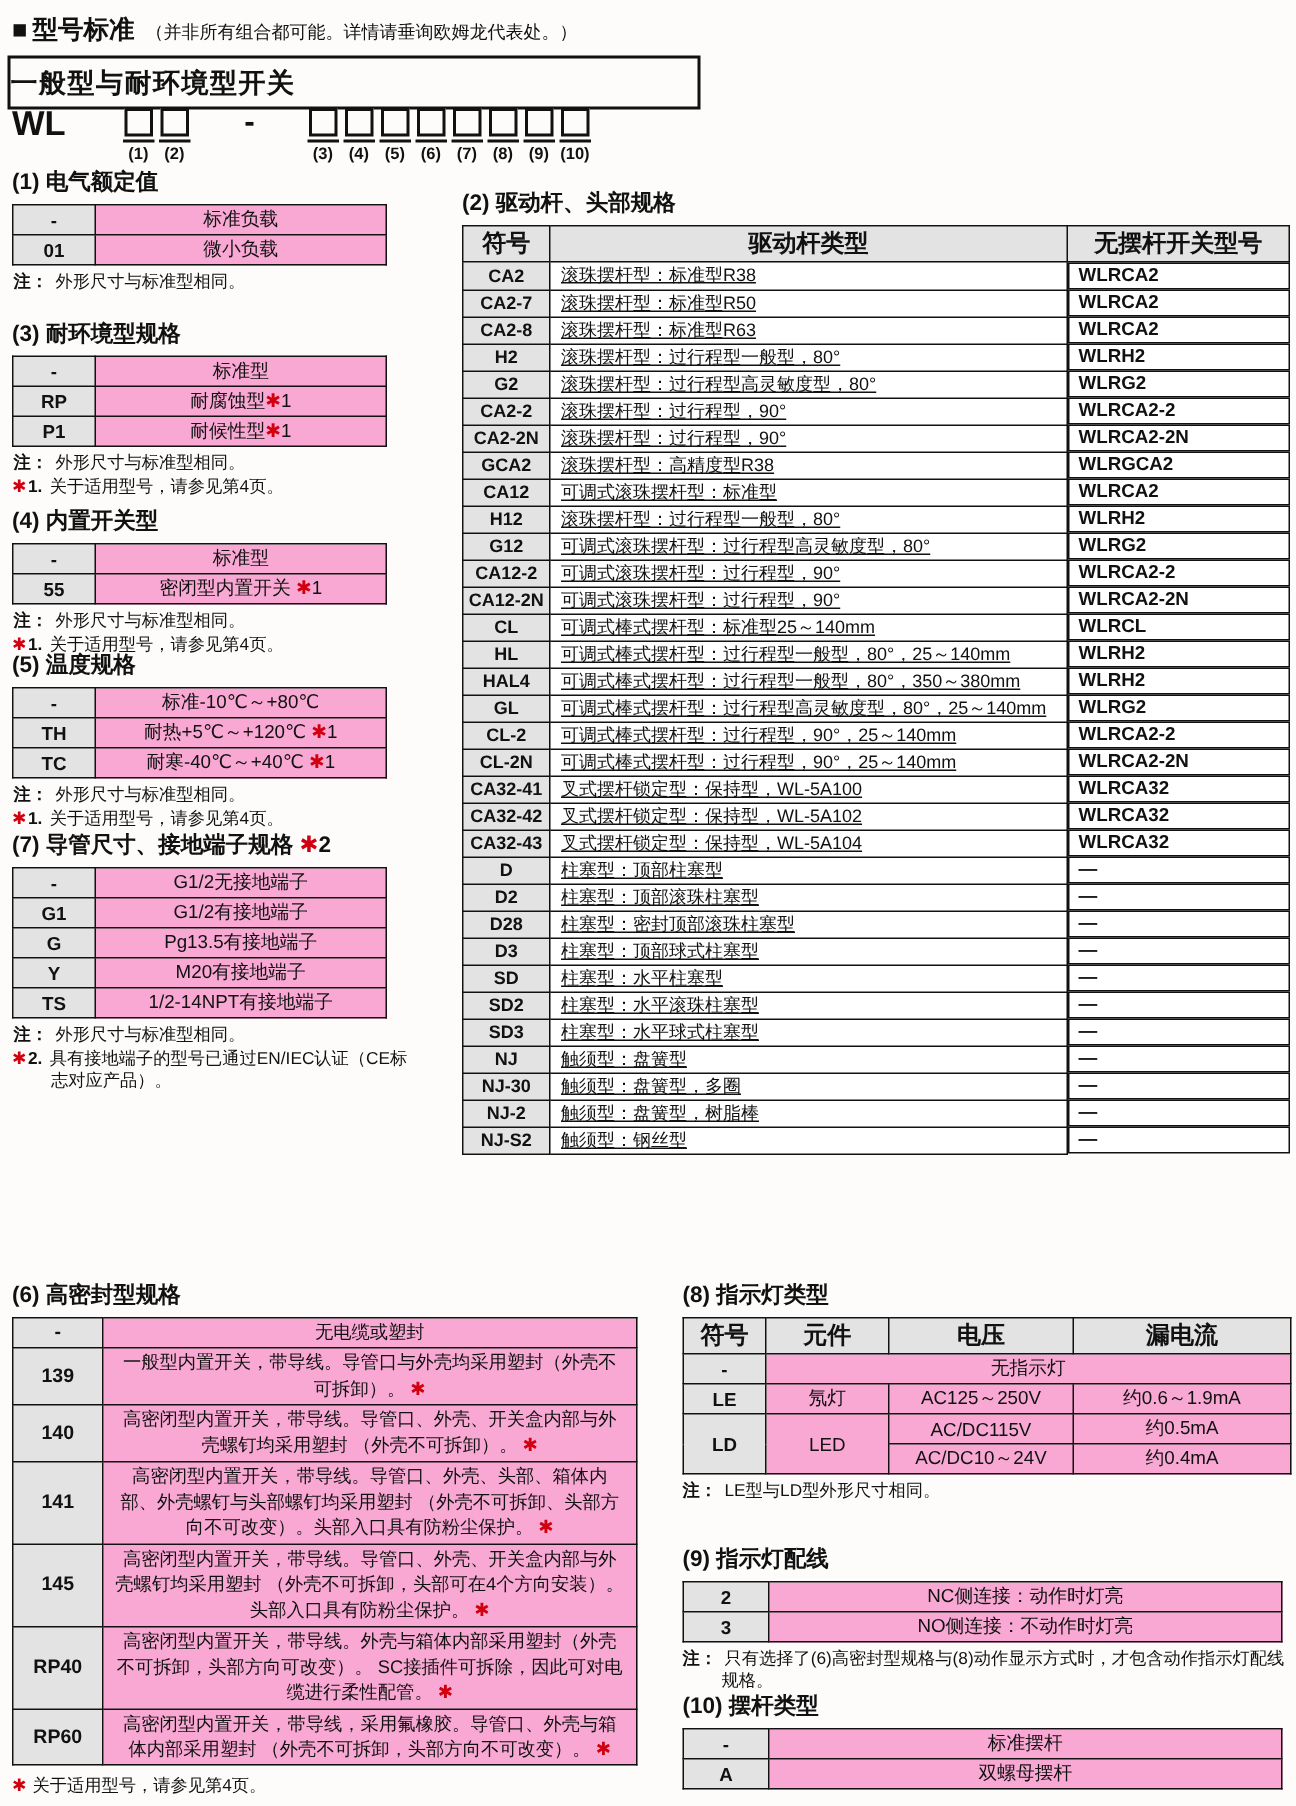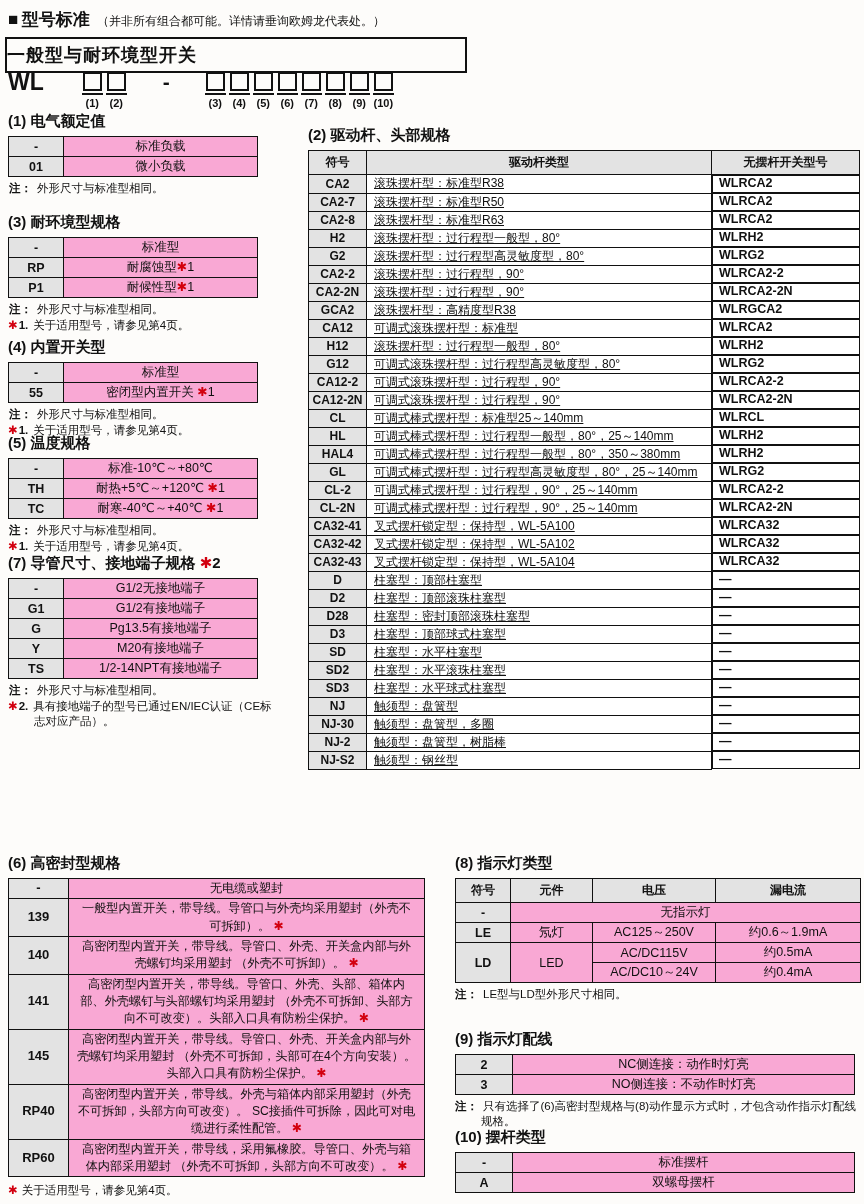--- a/index.html
+++ b/index.html
@@ -22,21 +22,21 @@
   .pos { display:inline-flex; flex-direction:column; align-items:center; margin-right:3px; }
   .box { width:19px; height:19px; border:2px solid #111; background:#fdfcfa; }
   .bar { width:21px; height:2px; background:#111; margin-top:2px; }
   .lab { font-size:11px; font-weight:bold; margin-top:2px; white-space:nowrap; }
   .hy  { font-size:21px; font-weight:bold; line-height:19px; margin:0 3px 0 1px; }
 
   h3 { font-size:15px; font-weight:bold; margin-bottom:5px; white-space:nowrap; }
 
   table { border-collapse:collapse; table-layout:fixed; background:#fff; }
   td, th { border:1px solid #111; font-size:12.5px; vertical-align:middle; }
-  th { background:#e3e3e3; font-weight:bold; text-align:center; height:24px; font-size:12px; }
+  th { background:#e3e3e3; font-weight:bold; text-align:center; height:24px; font-size:16px; }
   td.sym { background:#e3e3e3; font-weight:bold; text-align:center; padding:0 2px; }
   td.val { padding:1px 7px; text-align:center; background:#f9a8d4; }
   .spec td { height:19px; }
   .spec { width:250px; }
   .spec col.c1 { width:55px; }
 
   .big td { height:18px; font-size:12px; }
   .big td.desc { padding:0 7px;text-decoration:underline; }
   .big td.model { padding:0 6px; font-weight:bold; font-size:12.5px; }
 

